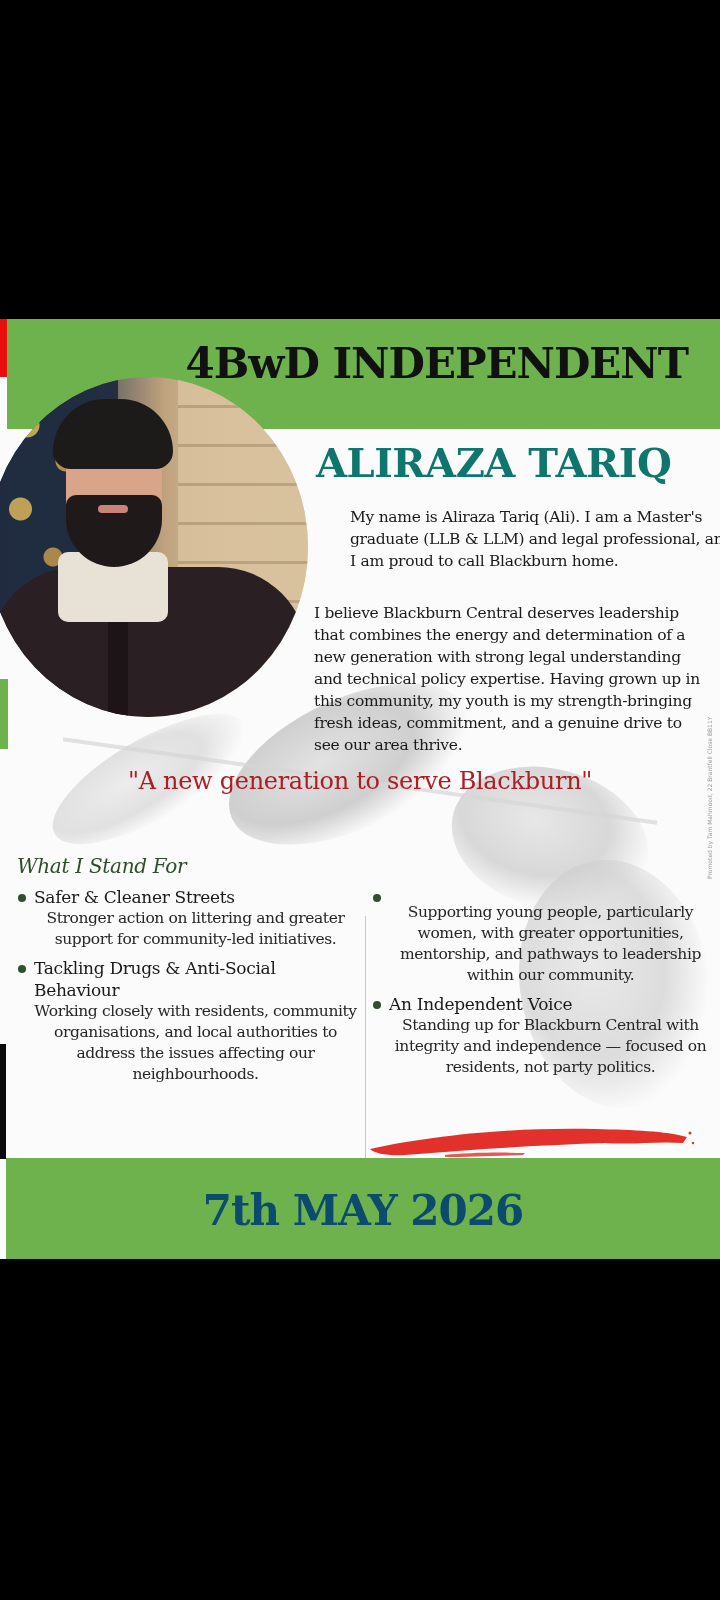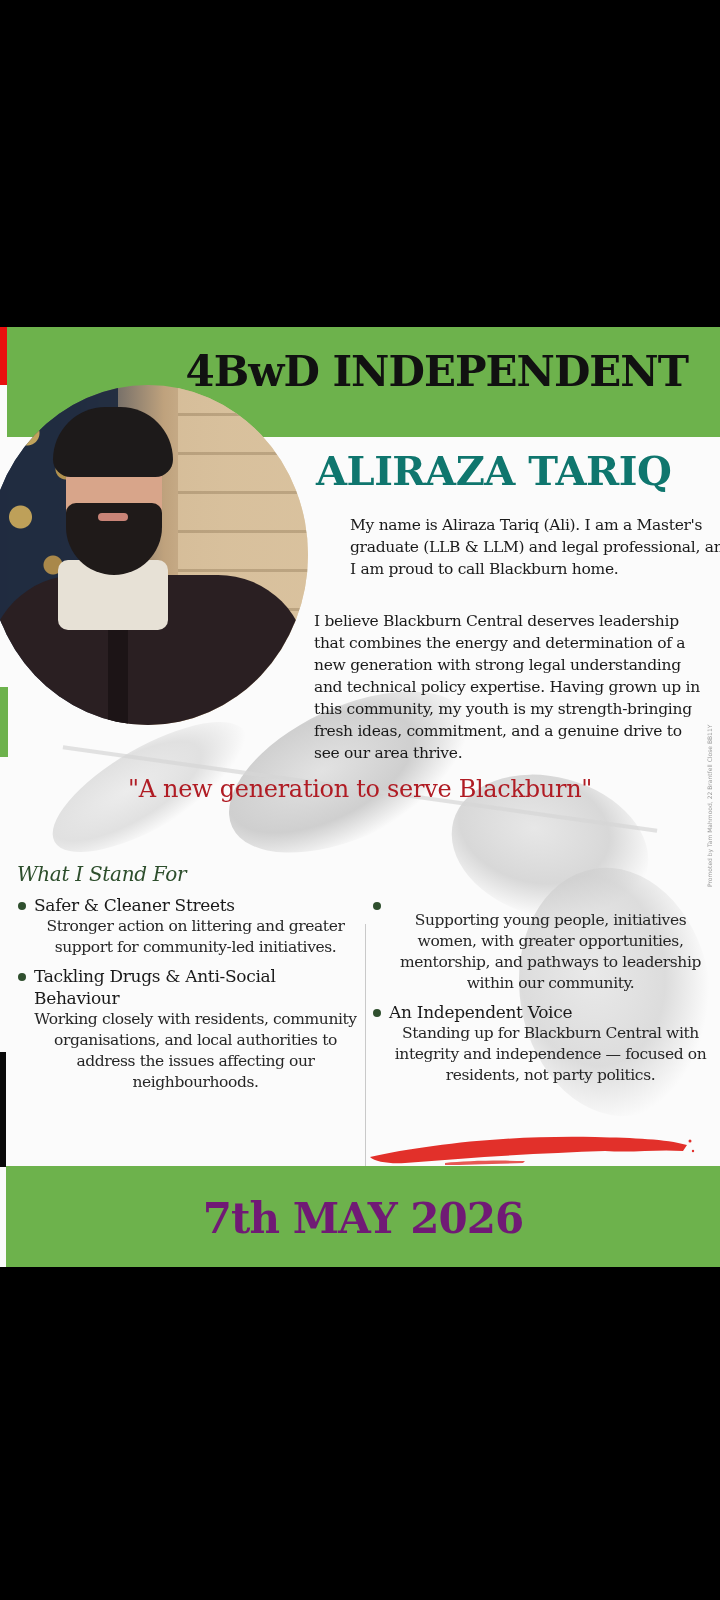--- a/index.html
+++ b/index.html
@@ -1,20 +1,20 @@
 <!DOCTYPE html>
 <html><head>
   <meta charset="utf-8">
   <style>
     * { box-sizing: border-box; margin: 0; padding: 0; }
     html, body { width: 720px; height: 1600px; background: #000; overflow: hidden; }
     body { position: relative; font-family: "DejaVu Serif", "Liberation Serif", serif; }
 
     .poster {
-      position: absolute; left: 0; top: 327px; width: 720px; height: 940px;
+      position: absolute; left: 0; top: 319px; width: 720px; height: 940px;
       background: #fbfbfb; overflow: hidden;
     }
     .left-red { position: absolute; left: 0; top: 0; width: 7px; height: 58px; background: #e8100f; z-index: 4; }
     .left-green { position: absolute; left: 0; top: 360px; width: 8px; height: 70px; background: #6db24c; z-index: 1; }
     .left-black { position: absolute; left: 0; top: 725px; width: 6px; height: 115px; background: #0a0a0a; z-index: 4; }
 
     .top-band {
       position: absolute; left: 7px; top: 0; width: 713px; height: 110px;
       background: #6db24c;
     }
@@ -94,21 +94,21 @@
     .divider { position: absolute; left: 365px; top: 597px; width: 1px; height: 245px; background: #c9c9c9; z-index: 3; }
 
     .brush { position: absolute; left: 365px; top: 800px; width: 330px; height: 40px; z-index: 3; }
 
     .bottom-band {
       position: absolute; left: 6px; top: 839px; width: 714px; height: 101px;
       background: #6db24c; z-index: 3;
     }
     .election-date {
       position: absolute; left: 0; width: 714px; top: 28px; text-align: center;
-      font-size: 42px; font-weight: bold; color: #701a75; letter-spacing: -1px;
+      font-size: 42px; font-weight: bold; color: #0c4a6e; letter-spacing: -1px;
     }
   </style>
 </head>
 <body>
 
 <div class="poster">
   <div class="left-red"></div>
   <div class="left-green"></div>
   <div class="left-black"></div>
 
@@ -161,21 +161,21 @@
     </div>
   </div>
 
   <div class="divider"></div>
 
   <div class="col col-right">
     <div class="item">
       <div class="item-head">
         <span class="bullet"></span>
       </div>
-      <div class="item-body">Supporting young people, initiatives women, with greater opportunities, mentorship, and pathways to leadership within our community.</div>
+      <div class="item-body">Supporting young people, particularly women, with greater opportunities, mentorship, and pathways to leadership within our community.</div>
     </div>
     <div class="item">
       <div class="item-head">
         <span class="bullet"></span>
         <span>An Independent Voice</span>
       </div>
       <div class="item-body">Standing up for Blackburn Central with integrity and independence — focused on residents, not party politics.</div>
     </div>
   </div>
 

